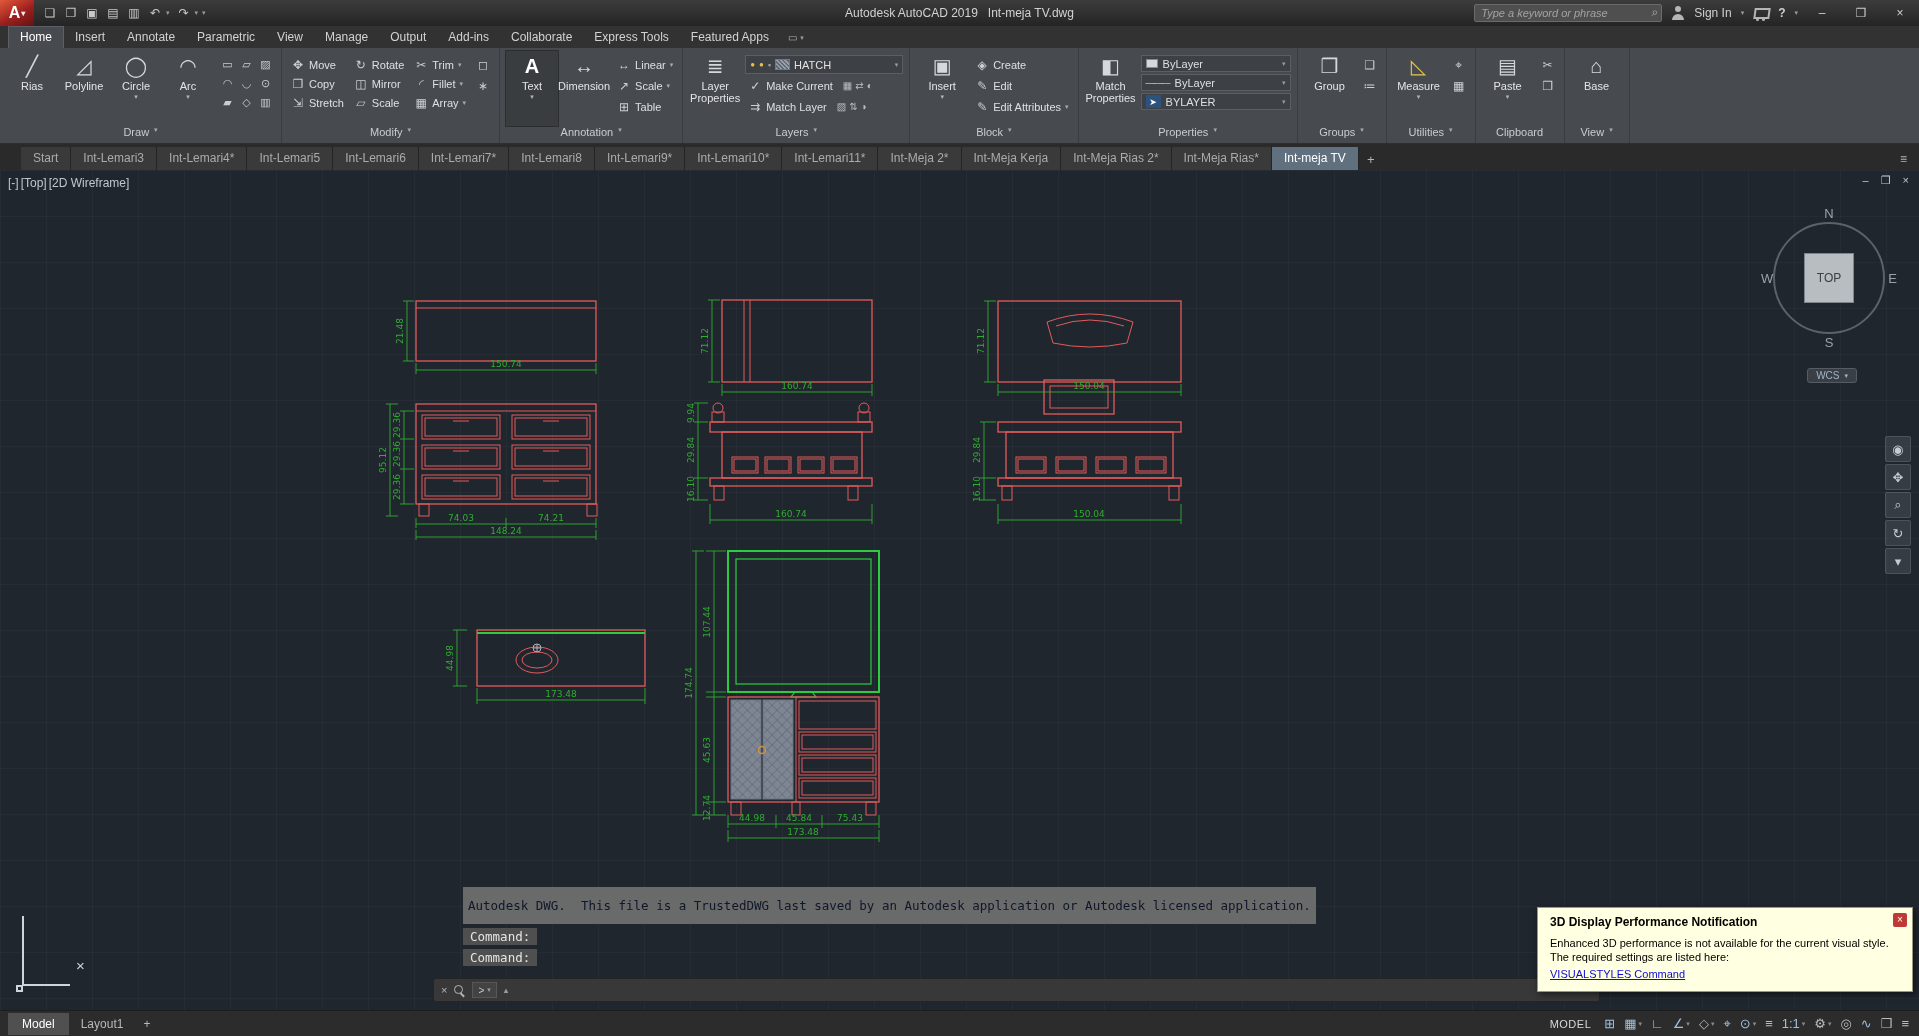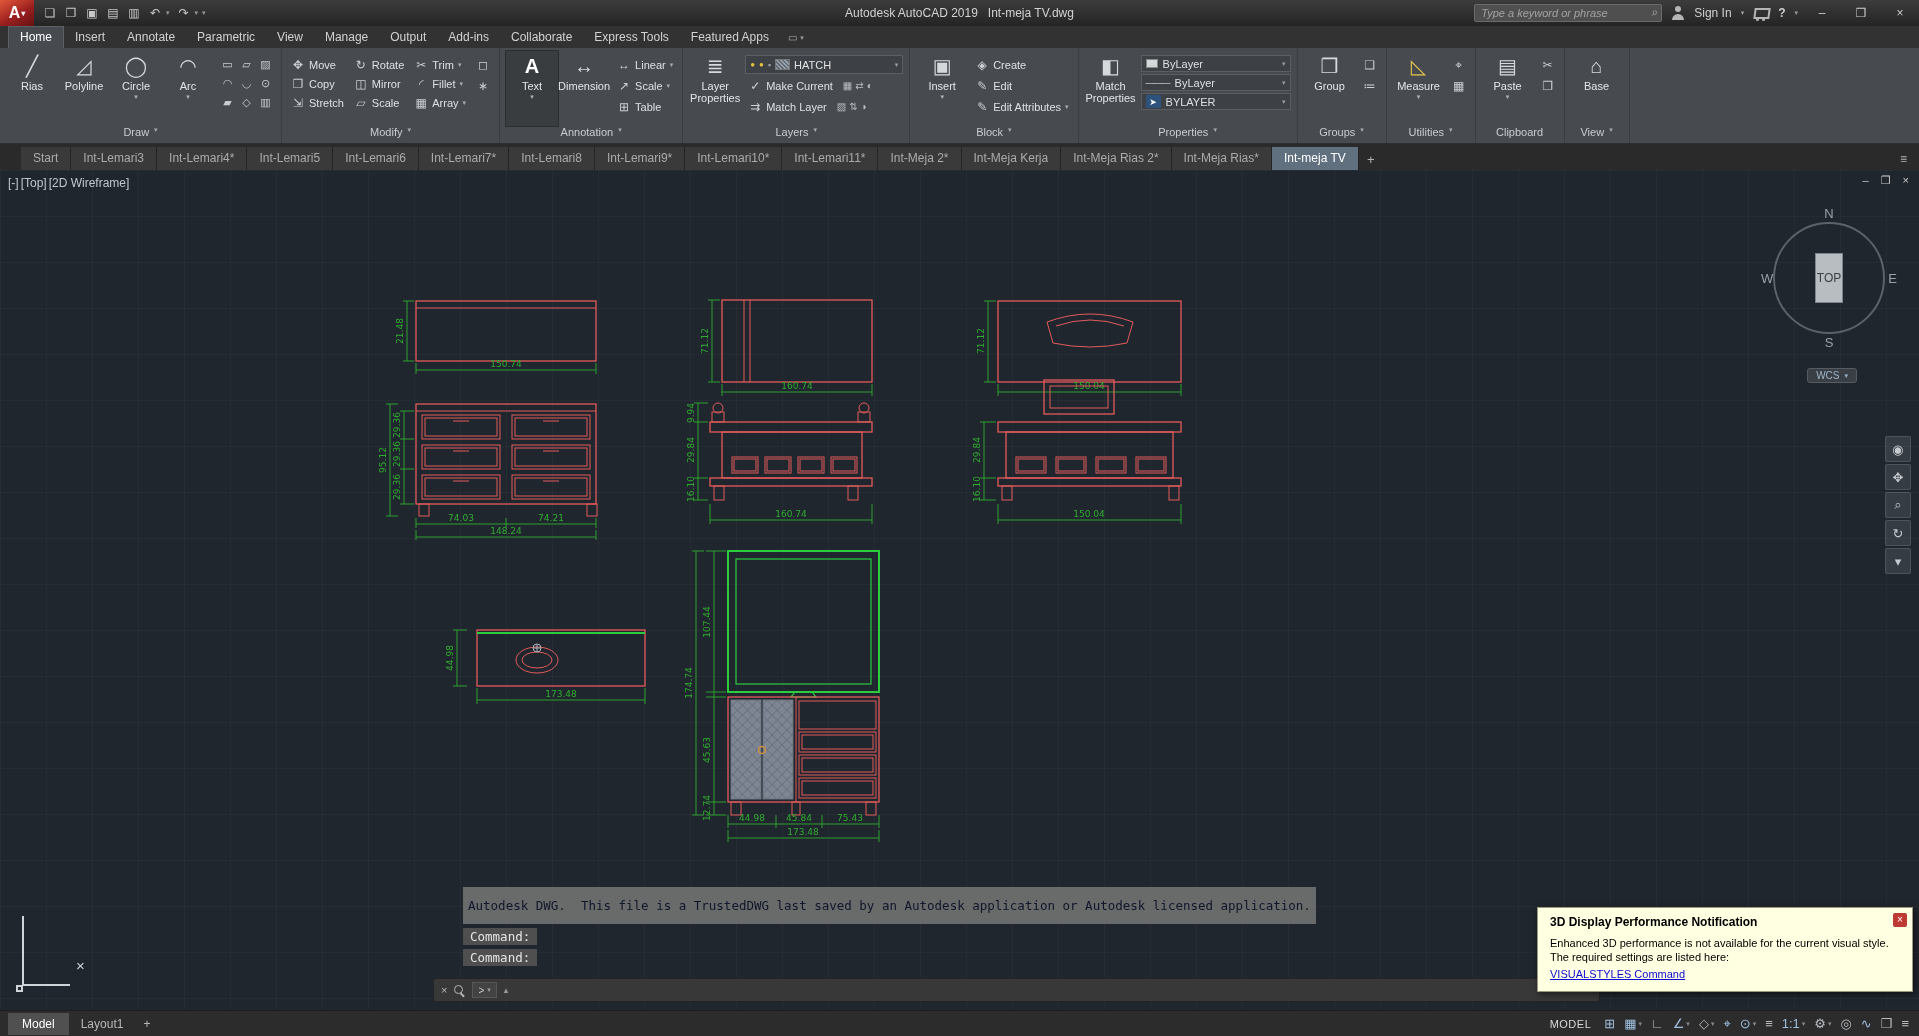--- a/index.html
+++ b/index.html
@@ -82,21 +82,21 @@
 .draw .r2{stroke:#e25b5b;stroke-width:1;fill:none}
 .draw .tv{stroke:#2ccc3e;stroke-width:2;fill:none}
 .draw .tv2{stroke:#2ccc3e;stroke-width:1.2;fill:none}
 .draw .g{stroke:#2fae2f;stroke-width:.9;fill:none}
 .draw .gt{fill:#2fae2f;font-family:"DejaVu Sans",sans-serif;font-size:9px;text-anchor:middle}
 .draw .gr{stroke:#aab2ba;stroke-width:1;fill:none}
 .vplabel{position:absolute;top:6px;left:8px;font-size:12px;color:#c2c7cc;display:flex;gap:2px}
 .winctrls{position:absolute;top:4px;right:10px;color:#c9c9c9;font-size:11px;display:flex;gap:12px}
 .viewcube{position:absolute;top:38px;right:20px;width:140px;height:140px}
 .ring{position:absolute;inset:14px;border:2px solid rgba(150,157,164,.5);border-radius:50%}
-.cubeface{position:absolute;left:50%;top:50%;transform:translate(-50%,-50%);width:28px;height:50px;background:#b8bdc2;border:1px solid #7e858c;color:#3a4046;font-size:12px;display:flex;align-items:center;justify-content:center}
+.cubeface{position:absolute;left:50%;top:50%;transform:translate(-50%,-50%);width:50px;height:50px;background:#b8bdc2;border:1px solid #7e858c;color:#3a4046;font-size:12px;display:flex;align-items:center;justify-content:center}
 .cdir{position:absolute;color:#9ba2a9;font-size:13px}
 .cn{top:-2px;left:50%;transform:translateX(-50%)}
 .cs{bottom:-2px;left:50%;transform:translateX(-50%)}
 .cw{left:2px;top:50%;transform:translateY(-50%)}
 .ce{right:2px;top:50%;transform:translateY(-50%)}
 .wcs{position:absolute;top:198px;right:62px;background:#3a3f45;border:1px solid #565c63;border-radius:3px;color:#9fb4c6;font-size:10px;padding:1px 8px;display:flex;gap:5px;align-items:center}
 .wcs .dd{font-size:7px}
 .navright{position:absolute;top:266px;right:8px;display:flex;flex-direction:column;gap:2px}
 .navbtn{width:26px;height:26px;background:rgba(96,102,108,.35);border:1px solid rgba(255,255,255,.12);color:#c6cbd0;font-size:13px;display:flex;align-items:center;justify-content:center;border-radius:2px}
 .ucs{position:absolute;left:14px;bottom:24px;width:90px;height:78px}

